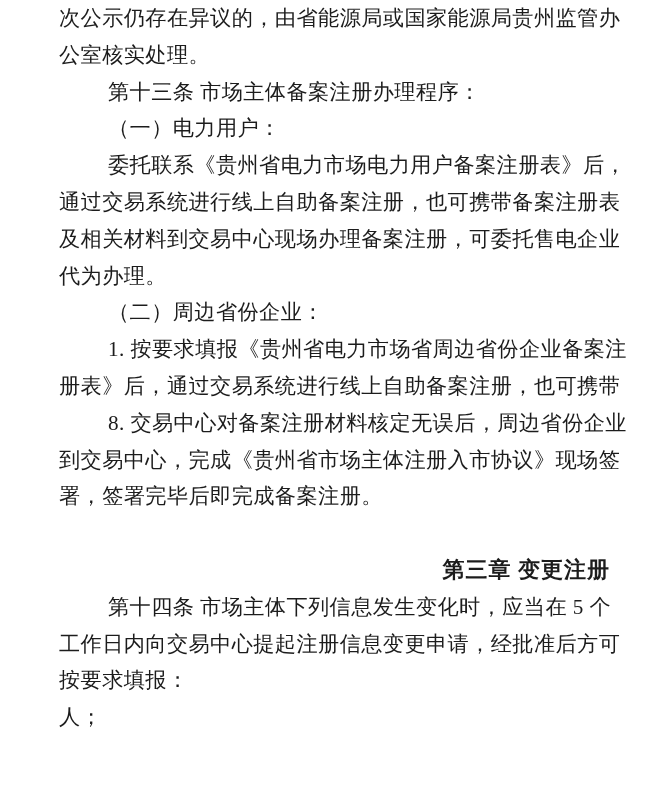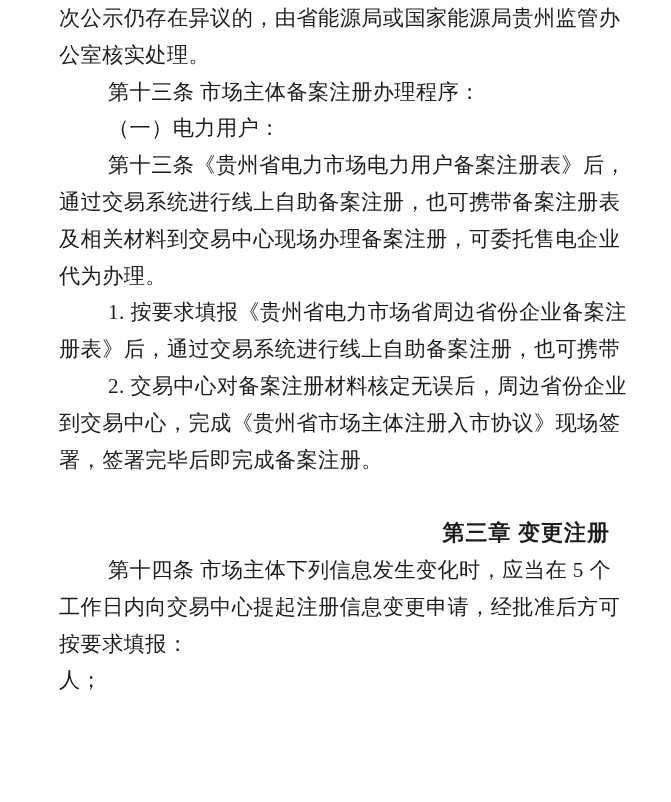--- a/index.html
+++ b/index.html
@@ -46,27 +46,28 @@
 </style>
 </head>
 <body>
 
 <div class="page">
   <div class="text-block">
     <div class="line">次公示仍存在异议的，由省能源局或国家能源局贵州监管办</div>
     <div class="line">公室核实处理。</div>
     <div class="line indent">第十三条 市场主体备案注册办理程序：</div>
     <div class="line indent">（一）电力用户：</div>
-    <div class="line indent">第十三条《贵州省电力市场电力用户备案注册表》后，</div>
+    <div class="line indent">委托联系《贵州省电力市场电力用户备案注册表》后，</div>
     <div class="line">通过交易系统进行线上自助备案注册，也可携带备案注册表</div>
     <div class="line">及相关材料到交易中心现场办理备案注册，可委托售电企业</div>
     <div class="line">代为办理。</div>
+    <div class="line indent">（二）周边省份企业：</div>
     <div class="line indent">1. 按要求填报《贵州省电力市场省周边省份企业备案注</div>
     <div class="line">册表》后，通过交易系统进行线上自助备案注册，也可携带</div>
-    <div class="line indent">2. 交易中心对备案注册材料核定无误后，周边省份企业</div>
+    <div class="line indent">8. 交易中心对备案注册材料核定无误后，周边省份企业</div>
     <div class="line">到交易中心，完成《贵州省市场主体注册入市协议》现场签</div>
     <div class="line">署，签署完毕后即完成备案注册。</div>
     <div class="line blank"></div>
     <div class="line heading">第三章 变更注册</div>
     <div class="line indent">第十四条 市场主体下列信息发生变化时，应当在 5 个</div>
     <div class="line">工作日内向交易中心提起注册信息变更申请，经批准后方可</div>
     <div class="line">按要求填报：</div>
     <div class="line">人；</div>
   </div>
 </div>

